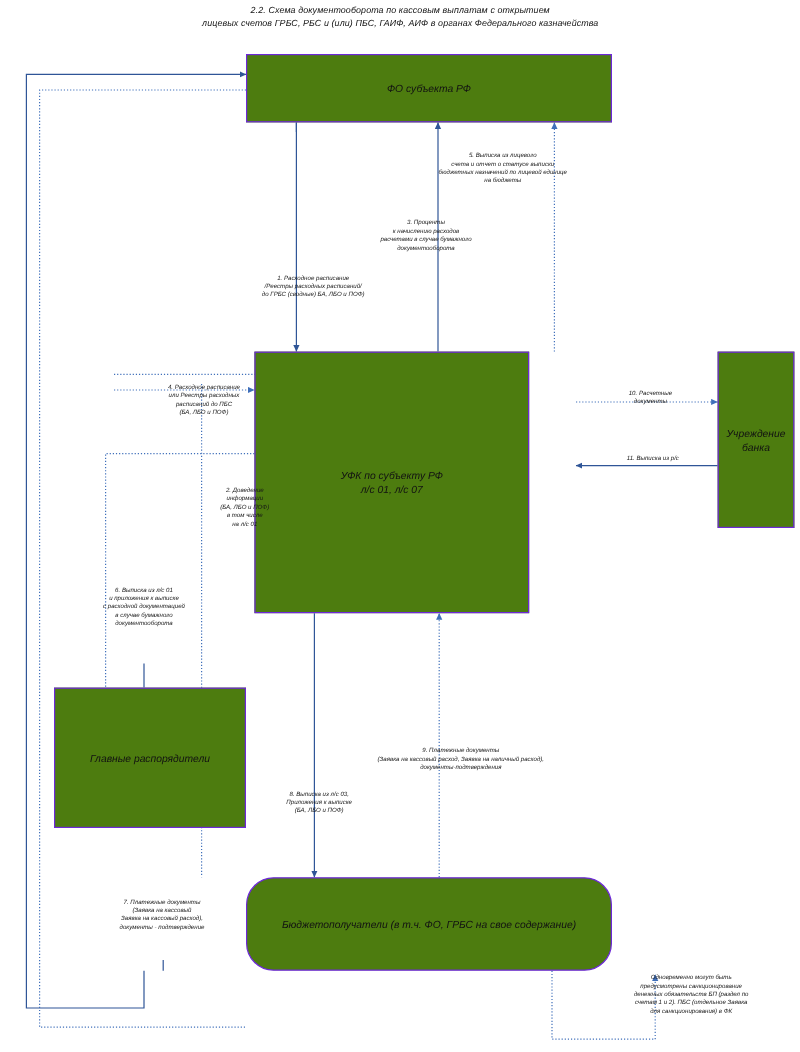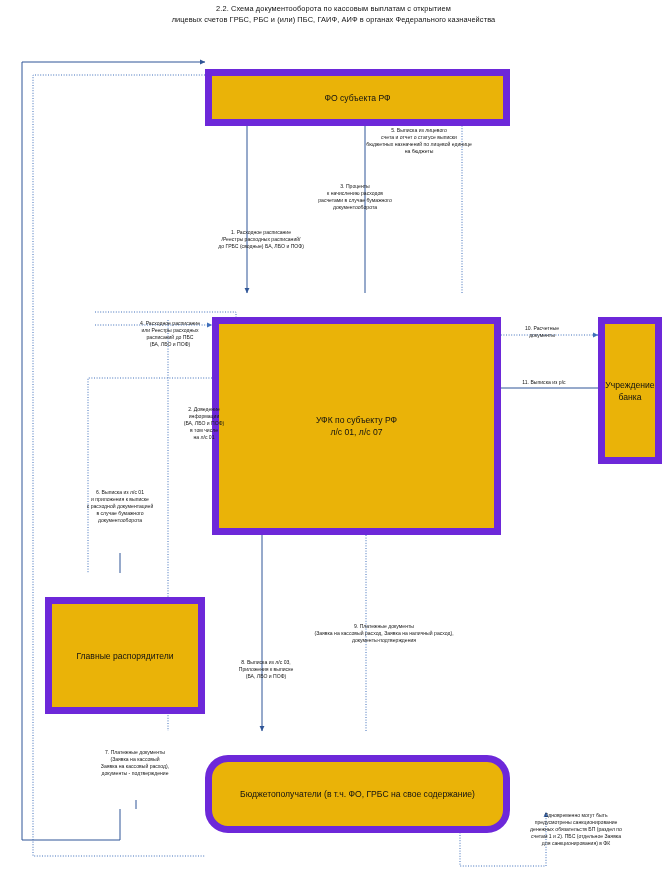--- a/index.html
+++ b/index.html
@@ -1,44 +1,44 @@
 <!DOCTYPE html>
 <html lang="ru"><head>
 <meta charset="utf-8">
 <style>
   html,body{margin:0;padding:0;background:#ffffff;}
   body{
     width:667px;height:877px;position:relative;overflow:hidden;
     font-family:"Liberation Sans","DejaVu Sans",sans-serif;
     color:#1b1b1b;
   }
-  #stage{position:absolute;inset:0;width:667px;height:877px;}
+  #stage{position:absolute;inset:0;width:667px;height:877px;font-style:italic;}
   #svg-layer{position:absolute;left:0;top:0;width:667px;height:877px;}
 
   .title{
     position:absolute;left:0;top:3px;width:667px;
     text-align:center;font-size:7.4px;line-height:11.2px;
     color:#111;letter-spacing:.1px;
   }
   .title div{white-space:nowrap;}
 
   .node{
     position:absolute;
-    background:#eab308;
-    border:7px solid #6d28d9;
+    background:#4d7c0f;
+    border:1px solid #6d28d9;
     box-sizing:border-box;
     display:flex;align-items:center;justify-content:center;
     text-align:center;
-    font-size:8.6px;line-height:12px;color:#121212;margin-top:24px;
+    font-size:8.6px;line-height:12px;color:#121212;
   }
   .node .nlabel{padding:0 6px;}
   .node .sub{display:block;}
 
   #node-fo{left:205px;top:45px;width:305px;height:57px;}
-  #node-ufk{left:212px;top:293px;width:289px;height:218px;align-items:center;}
+  #node-ufk{left:212px;top:293px;width:229px;height:218px;align-items:center;}
   #node-bank{left:598px;top:293px;width:64px;height:147px;}
   #node-grbs{left:45px;top:573px;width:160px;height:117px;text-align:right;}
   #node-pbs{left:205px;top:731px;width:305px;height:78px;border-radius:23px;}
 
   .ann{
     position:absolute;text-align:center;
     font-size:5.1px;line-height:7.1px;color:#171717;
     letter-spacing:0px;
   }
   .ann div{white-space:nowrap;}

